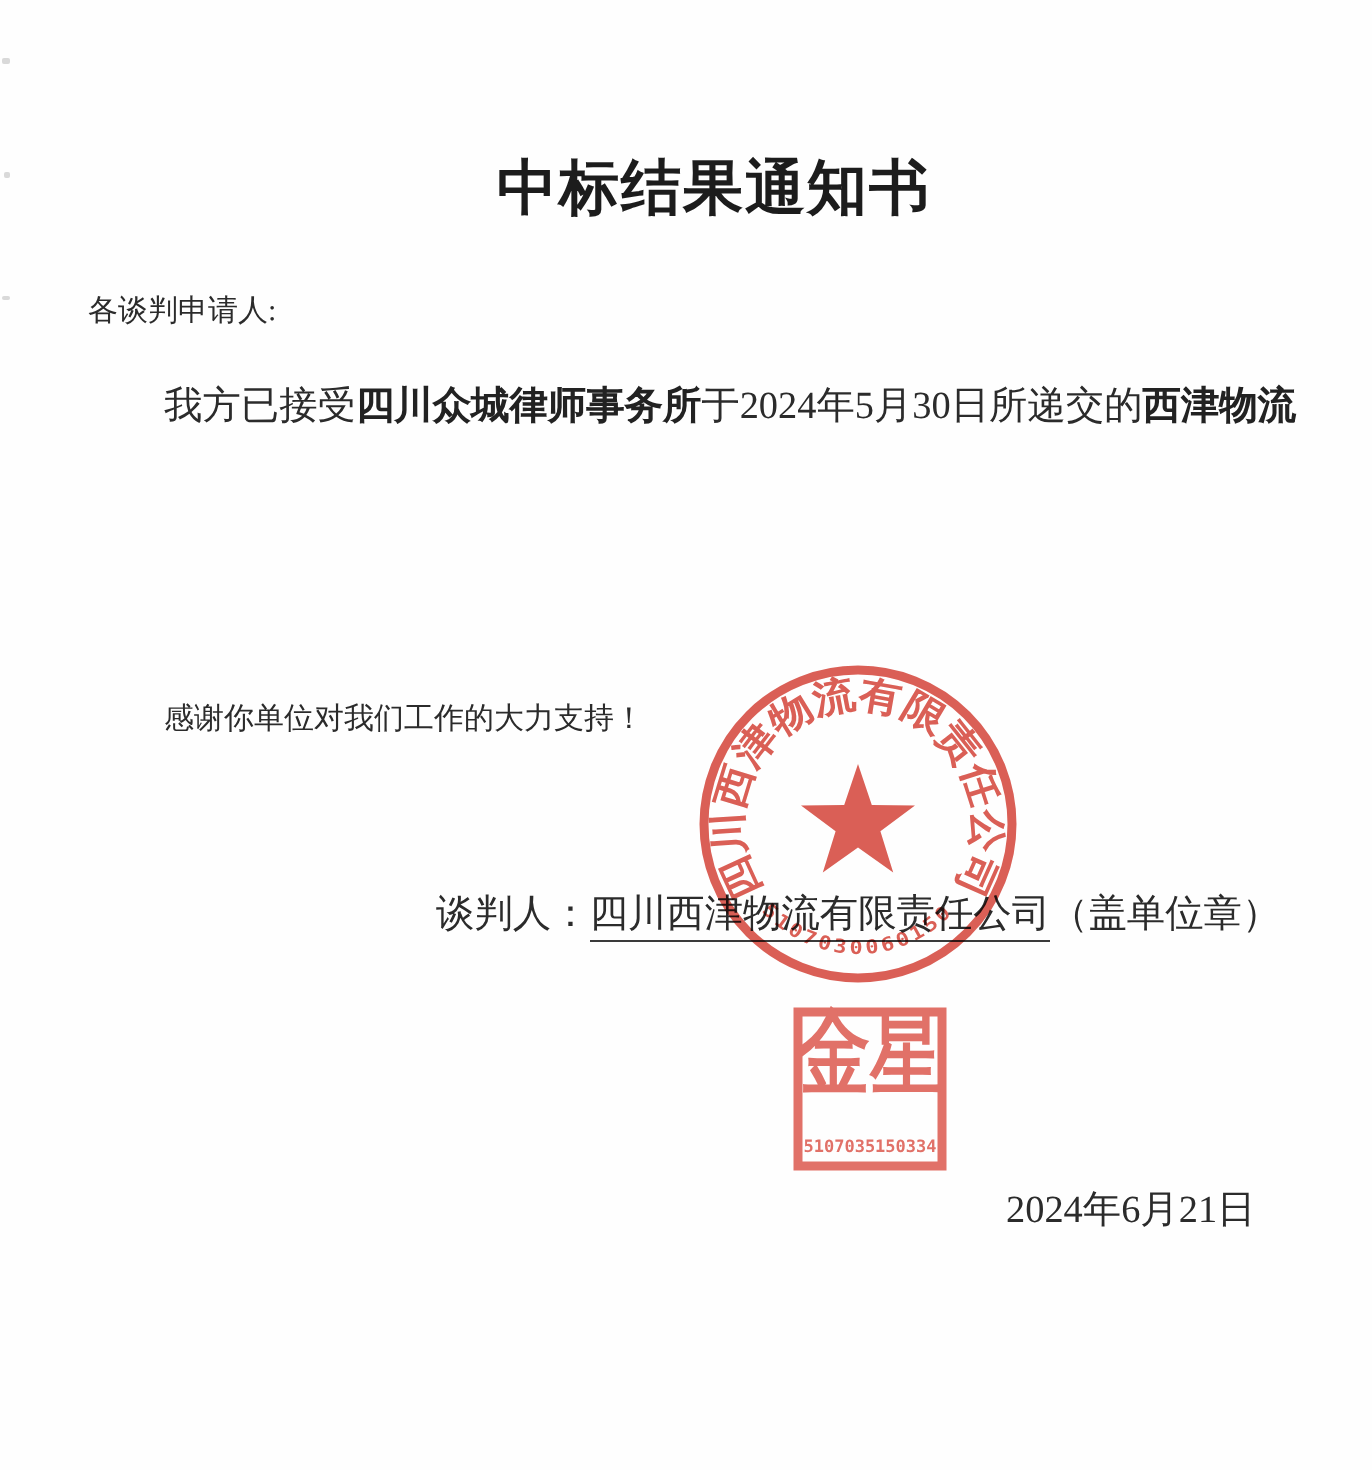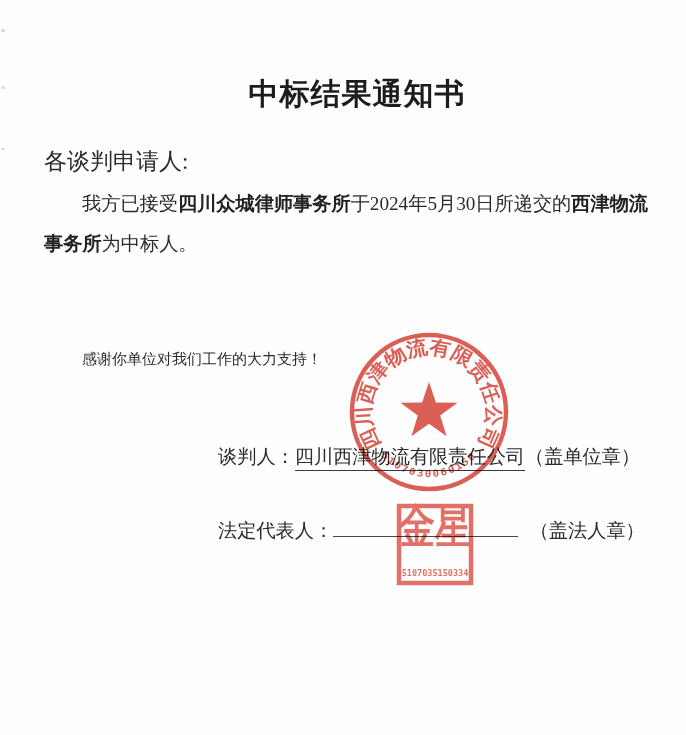--- a/index.html
+++ b/index.html
@@ -10,21 +10,21 @@
     color:#2b2b2b;
   }
   .doc{position:absolute;inset:0;}
   .title{
     position:absolute;top:74px;left:0;width:100%;
     text-align:center;transform:translateX(14px);
     font-size:30px;font-weight:700;letter-spacing:1px;color:#1c1c1c;
   }
   .salutation{
     position:absolute;left:44px;top:146px;
-    font-size:23px;white-space:nowrap;
+    font-size:15px;white-space:nowrap;
   }
   .body-paragraph{
     position:absolute;left:44px;top:184px;width:600px;
     font-size:19.2px;
   }
   .body-line{height:40px;line-height:40px;white-space:nowrap;}
   .body-line.indent{text-indent:38px;font-family:Liberation Serif, serif;}
   .body-line .bold{font-weight:700;color:#222;}
   .thanks{
     position:absolute;left:82px;top:350px;
@@ -57,33 +57,30 @@
 <body>
 
 <div class="doc">
 
   <div class="title">中标结果通知书</div>
 
   <div class="salutation">各谈判申请人:</div>
 
   <div class="body-paragraph">
       <div class="body-line indent"><span>我方已接受</span><span class="bold">四川众城律师事务所</span><span>于2024年5月30日所递交的</span><span class="bold">西津物流</span></div>
-      <div class="body-line"><span class="bold">事务所</span><span>为中标人。</span></div>
     </div>
 
   <div class="thanks">感谢你单位对我们工作的大力支持！</div>
 
   <div class="sign-line negotiator-line">
     <span>谈判人：</span><span class="underlined-value">四川西津物流有限责任公司</span><span>（盖单位章）</span>
   </div>
 
-  <div class="sign-line legalrep-line">
-    <span>法定代表人：</span><span class="blank-line"></span> <span>（盖法人章）</span>
-  </div>
 
+  <div class="date-line">2024年6月21日</div>
 
   <svg class="seal seal-round" viewBox="0 0 164 164" xmlns="http://www.w3.org/2000/svg">
     <circle cx="82" cy="82" r="77" fill="none" stroke="#d6493e" stroke-width="4.5"></circle>
     <polygon fill="#d6493e" points="82,52 88.9,72.5 110.5,72.7 93.2,85.6 99.6,106.3 82,93.8 64.4,106.3 70.8,85.6 53.5,72.7 75.1,72.5"></polygon>
     <defs>
       <path id="sealTopArc" d="M 34.5 115.3 A 58 58 0 1 1 129.5 115.3" fill="none"></path>
       <path id="sealBottomArc" d="M 30 121 A 65 65 0 0 0 134 121" fill="none"></path>
     </defs>
     <text font-size="19.5" font-weight="700" fill="#d6493e" font-family="Liberation Serif, DejaVu Serif, serif">
       <textPath href="#sealTopArc" startOffset="0" textLength="252" lengthAdjust="spacingAndGlyphs">四川西津物流有限责任公司</textPath>

